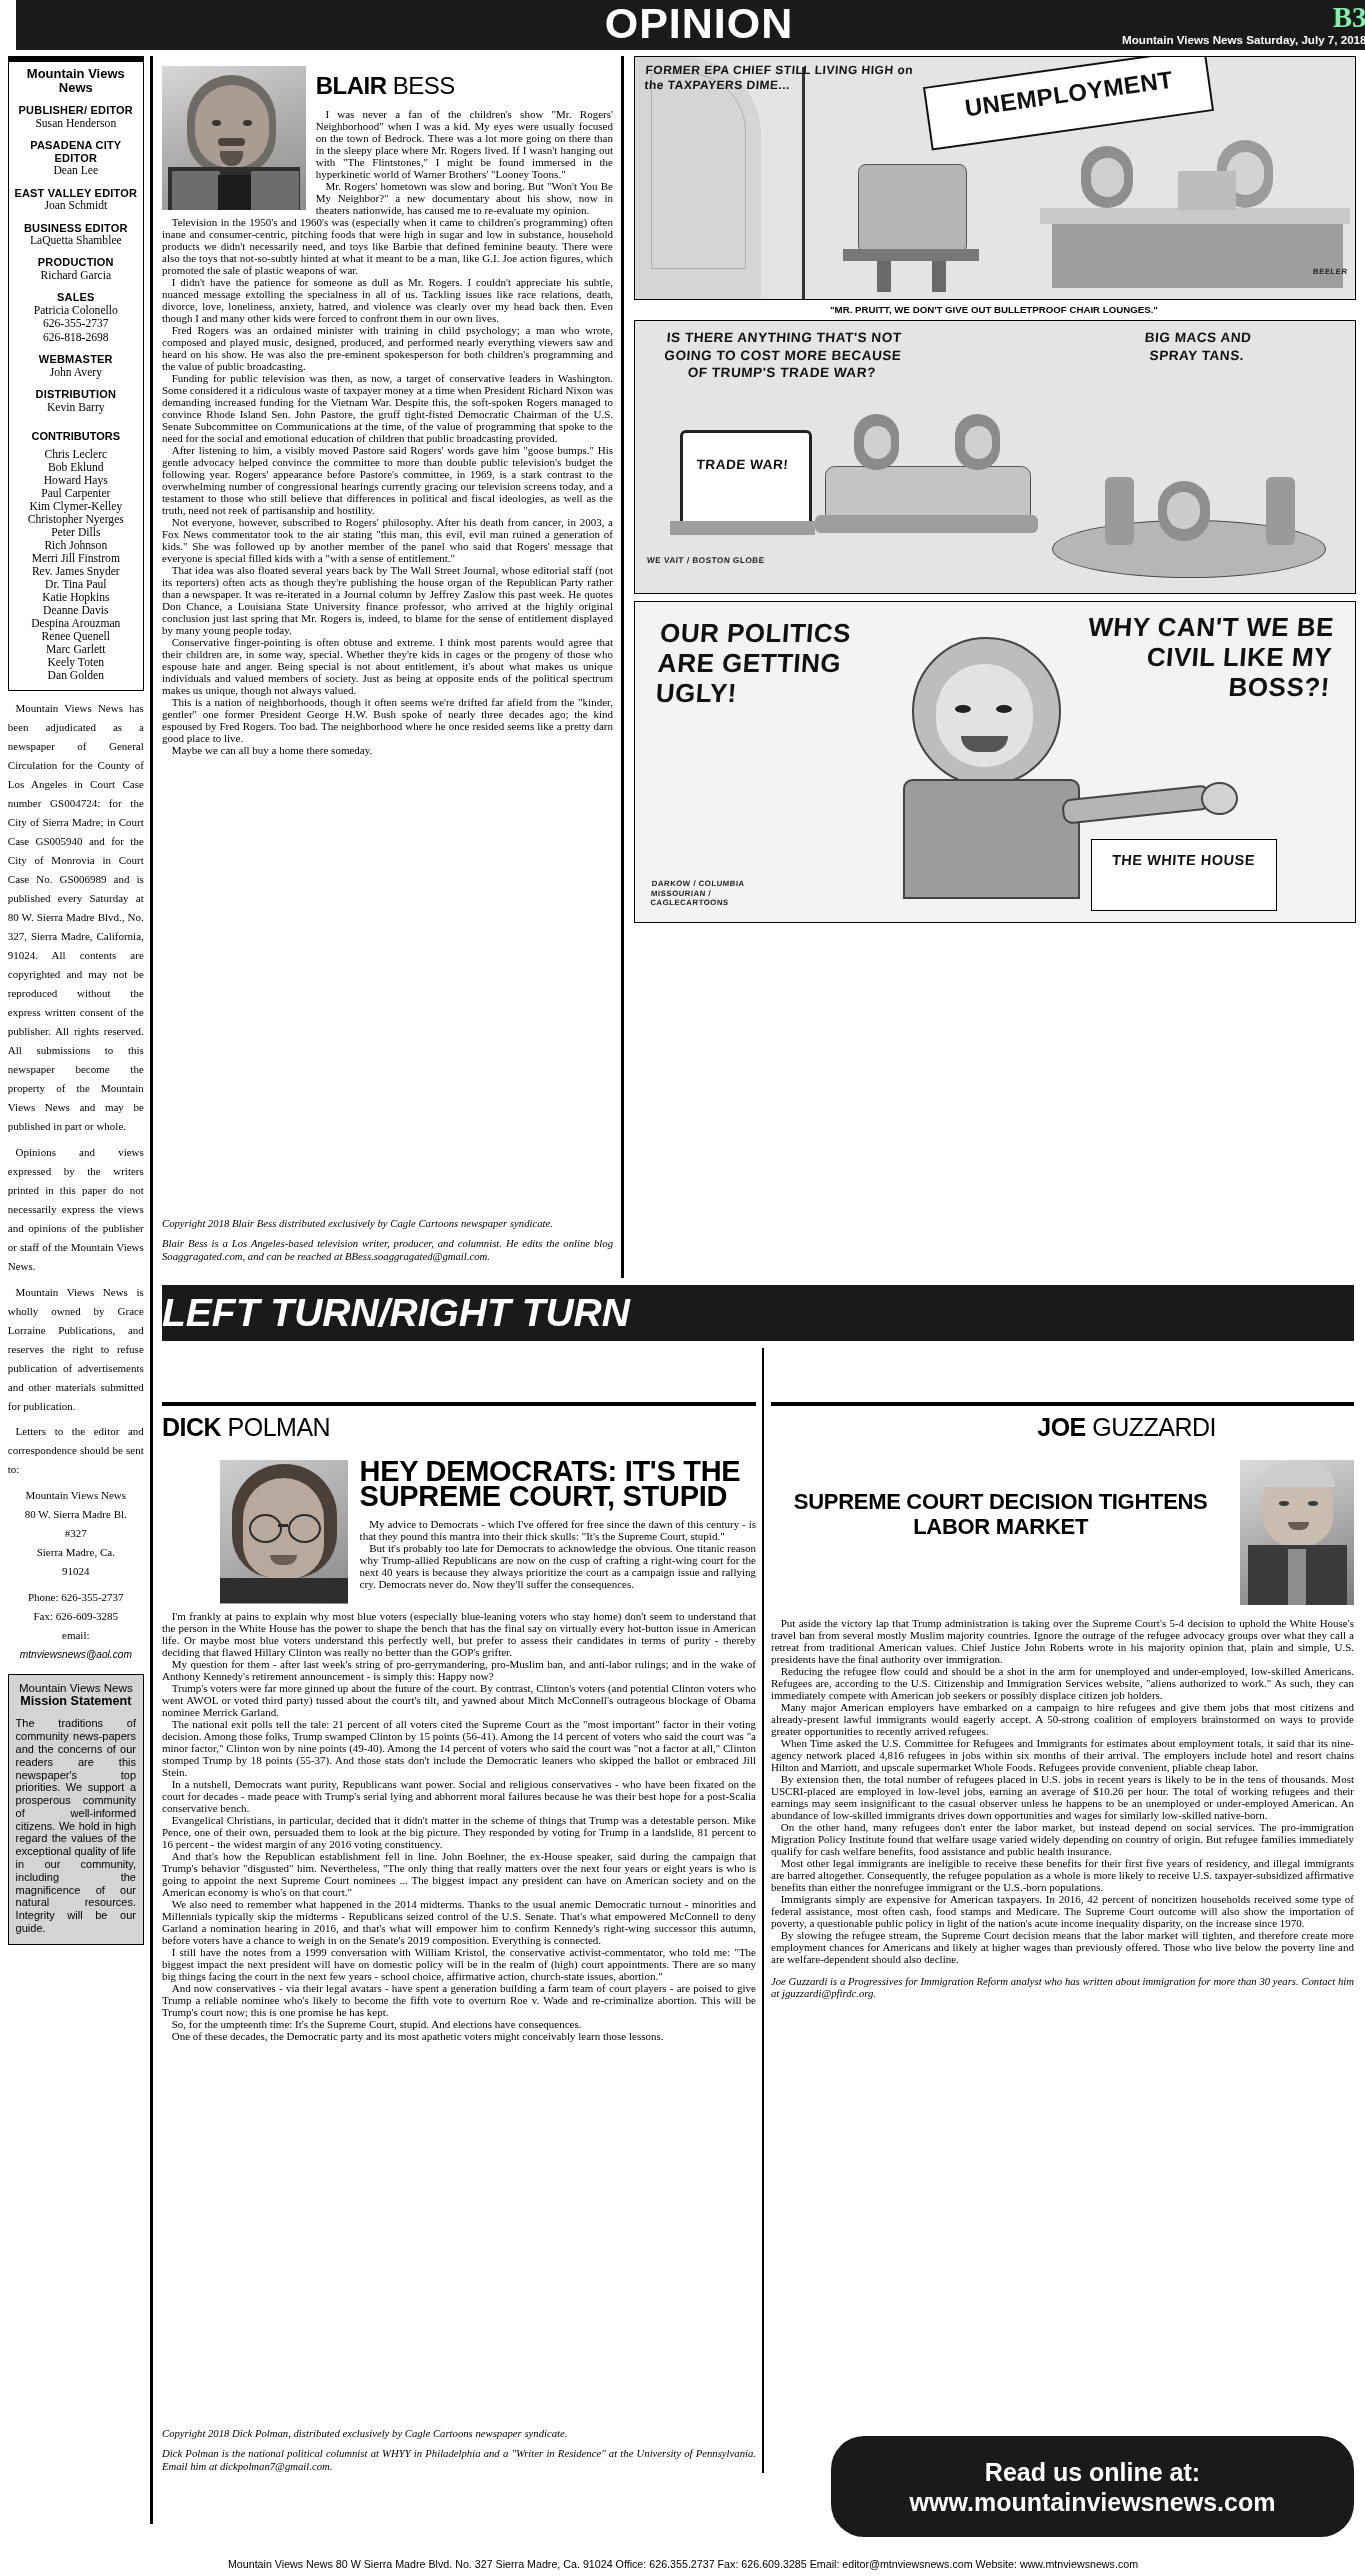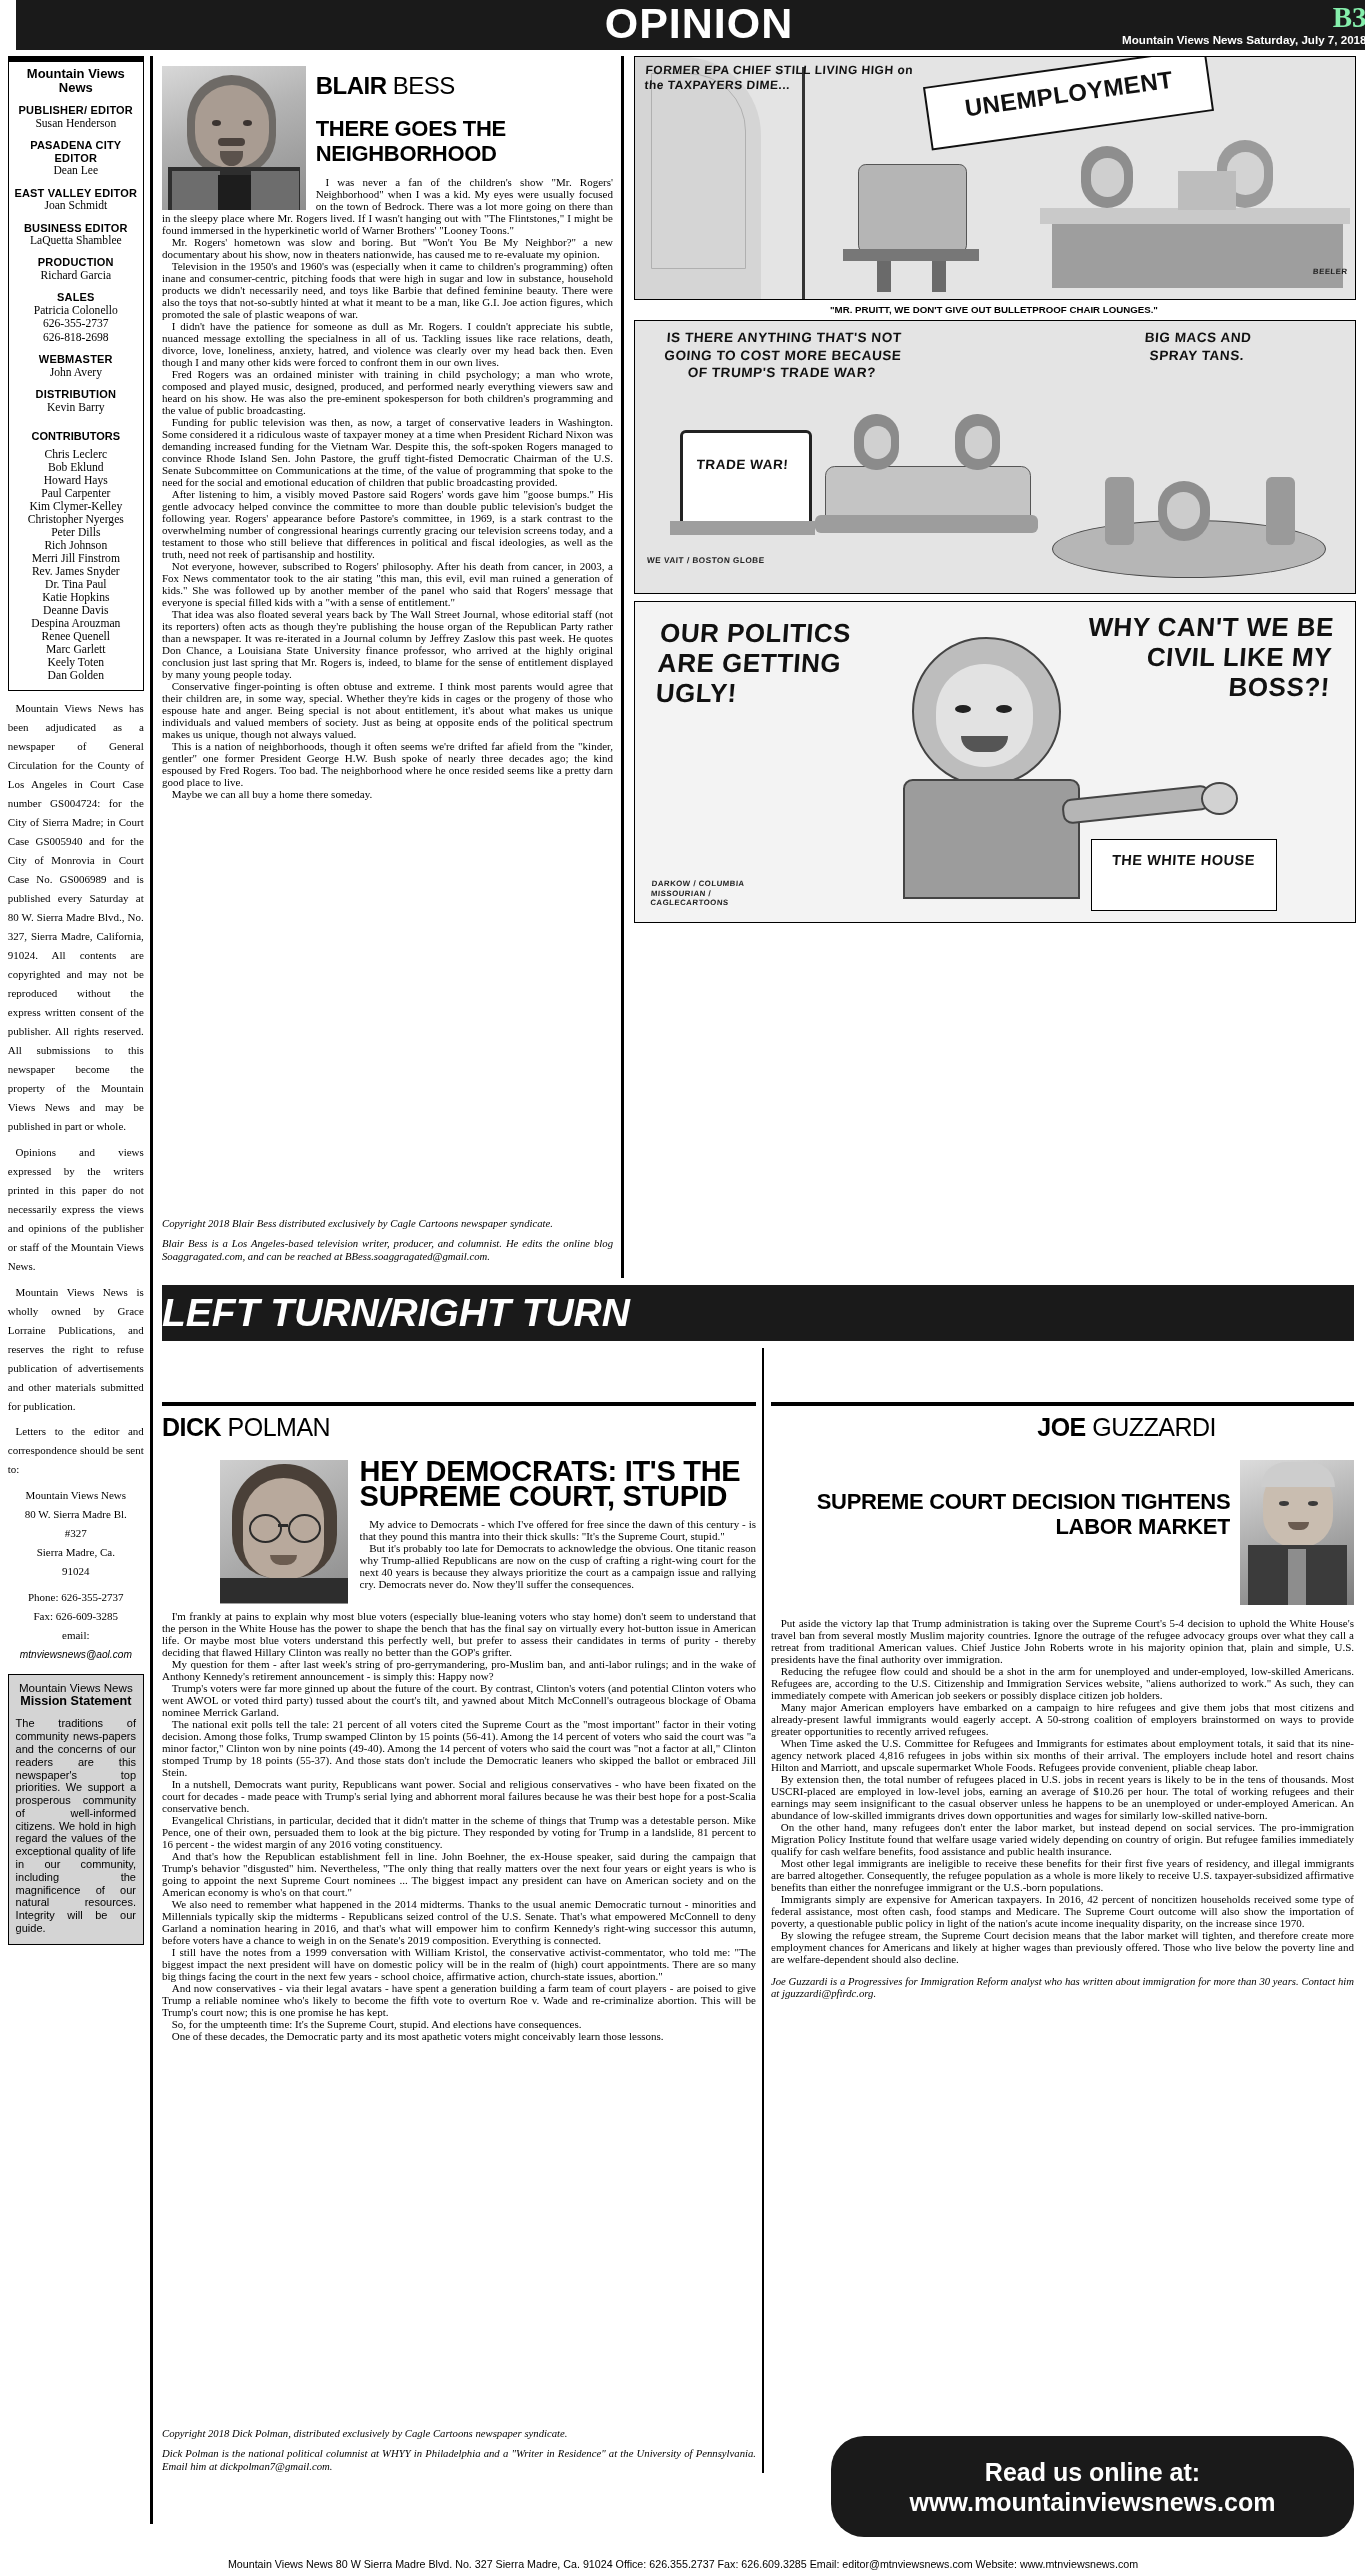--- a/index.html
+++ b/index.html
@@ -174,21 +174,20 @@
       <div style="position:absolute;left:81px;top:54px;width:8.7px;height:5.8px;border-radius:50%;background:#3a3330;"></div>
       <div style="position:absolute;left:56px;top:72px;width:27px;height:7.8px;border-radius:3.9px;background:#4b423d;"></div>
       <div style="position:absolute;left:58px;top:85px;width:23px;height:15.5px;border-radius:0 0 11.6px 11.6px;background:#5b524c;"></div>
       <div style="position:absolute;left:5.8px;top:101px;width:132px;height:45px;background:#2e2e2e;"></div>
       <div style="position:absolute;left:9.7px;top:105px;width:48px;height:41px;background:#6d6d6d;"></div>
       <div style="position:absolute;left:89px;top:105px;width:48px;height:41px;background:#6d6d6d;"></div>
       <div style="position:absolute;left:56px;top:109px;width:33px;height:37px;background:#1d1d1d;"></div>
     </div>
 
     <div class="byline" style="margin-top:13.6px;"><b>BLAIR</b> <span class="lt">BESS</span></div>
-    <div class="headline" style="margin-top:17.5px;">THERE GOES THE NEIGHBORHOOD</div>
 
     <div class="body-txt" style="margin-top:9.7px;" id="blair-body">
         <p>I was never a fan of the children's show "Mr. Rogers' Neighborhood" when I was a kid. My eyes were usually focused on the town of Bedrock. There was a lot more going on there than in the sleepy place where Mr. Rogers lived. If I wasn't hanging out with "The Flintstones," I might be found immersed in the hyperkinetic world of Warner Brothers' "Looney Toons."</p>
         <p>Mr. Rogers' hometown was slow and boring. But "Won't You Be My Neighbor?" a new documentary about his show, now in theaters nationwide, has caused me to re-evaluate my opinion.</p>
         <p>Television in the 1950's and 1960's was (especially when it came to children's programming) often inane and consumer-centric, pitching foods that were high in sugar and low in substance, household products we didn't necessarily need,  and toys like Barbie that defined feminine beauty. There were also the toys that not-so-subtly hinted at what it meant to be a man, like G.I. Joe action figures, which promoted the sale of plastic weapons of war.</p>
         <p>I didn't have the patience for someone as dull as Mr. Rogers. I couldn't appreciate his subtle, nuanced message extolling the specialness in all of us. Tackling issues like race relations, death, divorce, love, loneliness, anxiety, hatred, and violence was clearly over my head back then. Even though I and many other kids were forced to confront them in our own lives.</p>
         <p>Fred Rogers was an ordained minister with training in child psychology; a man who wrote, composed and played music, designed, produced, and performed nearly everything viewers saw and heard on his show. He was also the pre-eminent spokesperson for both children's programming and the value of public broadcasting.</p>
         <p>Funding for public television was then, as now, a target of conservative leaders in Washington. Some considered it a ridiculous waste of taxpayer money at a time when President Richard Nixon was demanding increased funding for the Vietnam War. Despite this, the soft-spoken Rogers managed to convince Rhode Island Sen. John Pastore, the gruff tight-fisted Democratic Chairman of the U.S. Senate Subcommittee on Communications at the time, of the value of programming that spoke to the need for the social and emotional education of children that public broadcasting provided.</p>
         <p>After listening to him, a visibly moved Pastore said Rogers' words gave him "goose bumps." His gentle advocacy helped convince the committee to more than double public television's budget the following year.  Rogers' appearance before Pastore's committee, in 1969, is a stark contrast to the overwhelming number of congressional hearings currently gracing our television screens today, and a testament to those who still believe that differences in political and fiscal ideologies, as well as the truth, need not reek of partisanship and hostility.</p>
         <p>Not everyone, however, subscribed to Rogers' philosophy. After his death from cancer, in 2003, a Fox News commentator took to the air stating "this man, this evil, evil man ruined a generation of kids."  She was followed up by another member of the panel who said that Rogers' message that everyone is special filled kids with a "with a sense of entitlement."</p>
@@ -348,21 +347,21 @@
            background:linear-gradient(160deg,#dcdcdc,#7c7c7c);">
         <div style="position:absolute;left:23px;top:5.8px;width:70px;height:81px;border-radius:35px 35px 31px 31px;background:#c9bdb0;"></div>
         <div style="position:absolute;left:21.3px;top:1.9px;width:74px;height:25px;border-radius:37px 37px 0 0;background:#cdcdcd;"></div>
         <div style="position:absolute;left:39px;top:41px;width:9.7px;height:4.8px;border-radius:50%;background:#3a3a3a;"></div>
         <div style="position:absolute;left:68px;top:41px;width:9.7px;height:4.8px;border-radius:50%;background:#3a3a3a;"></div>
         <div style="position:absolute;left:48px;top:62px;width:21.3px;height:7.8px;border-radius:0 0 10.7px 10.7px;background:#6a5b50;"></div>
         <div style="position:absolute;left:7.8px;top:85px;width:99px;height:60px;background:#3b3b3b;"></div>
         <div style="position:absolute;left:48px;top:89px;width:17.5px;height:56px;background:#8d8d8d;"></div>
       </div>
       <div style="overflow:hidden;">
-        <div class="headline" style="font-size:22px;line-height:25px;text-align:right;padding-top:29px;">SUPREME COURT DECISION TIGHTENS LABOR MARKET</div>
+        <div class="headline" style="font-size:22px;line-height:25px;text-align:center;padding-top:29px;">SUPREME COURT DECISION TIGHTENS LABOR MARKET</div>
       </div>
     </div>
 
     <div class="body-txt" style="margin-top:7.8px;" id="guzzardi-body">
         <p>Put aside the victory lap that Trump administration is taking over the Supreme Court's 5-4 decision to uphold the White House's travel ban from several mostly Muslim majority countries. Ignore the outrage of the refugee advocacy groups over what they call a retreat from traditional American values. Chief Justice John Roberts wrote in his majority opinion that, plain and simple, U.S. presidents have the final authority over immigration.</p>
         <p>Reducing the refugee flow could and should be a shot in the arm for unemployed and under-employed, low-skilled Americans. Refugees are, according to the U.S. Citizenship and Immigration Services website, "aliens authorized to work." As such, they can immediately compete with American job seekers or possibly displace citizen job holders.</p>
         <p>Many major American employers have embarked on a campaign to hire refugees and give them jobs that most citizens and already-present lawful immigrants would eagerly accept. A 50-strong coalition of employers brainstormed on ways to provide greater opportunities to recently arrived refugees.</p>
         <p>When Time asked the U.S. Committee for Refugees and Immigrants for estimates about employment totals, it said that its nine-agency network placed 4,816 refugees in jobs within six months of their arrival. The employers include hotel and resort chains Hilton and Marriott, and upscale supermarket Whole Foods. Refugees provide convenient, pliable cheap labor.</p>
         <p>By extension then, the total number of refugees placed in U.S. jobs in recent years is likely to be in the tens of thousands. Most USCRI-placed are employed in low-level jobs, earning an average of $10.26 per hour. The total of working refugees and their earnings may seem insignificant to the casual observer unless he happens to be an unemployed or under-employed American. An abundance of low-skilled immigrants drives down opportunities and wages for similarly low-skilled native-born.</p>
         <p>On the other hand, many refugees don't enter the labor market, but instead depend on social services. The pro-immigration Migration Policy Institute found that welfare usage varied widely depending on country of origin. But refugee families immediately qualify for cash welfare benefits, food assistance and public health insurance.</p>

